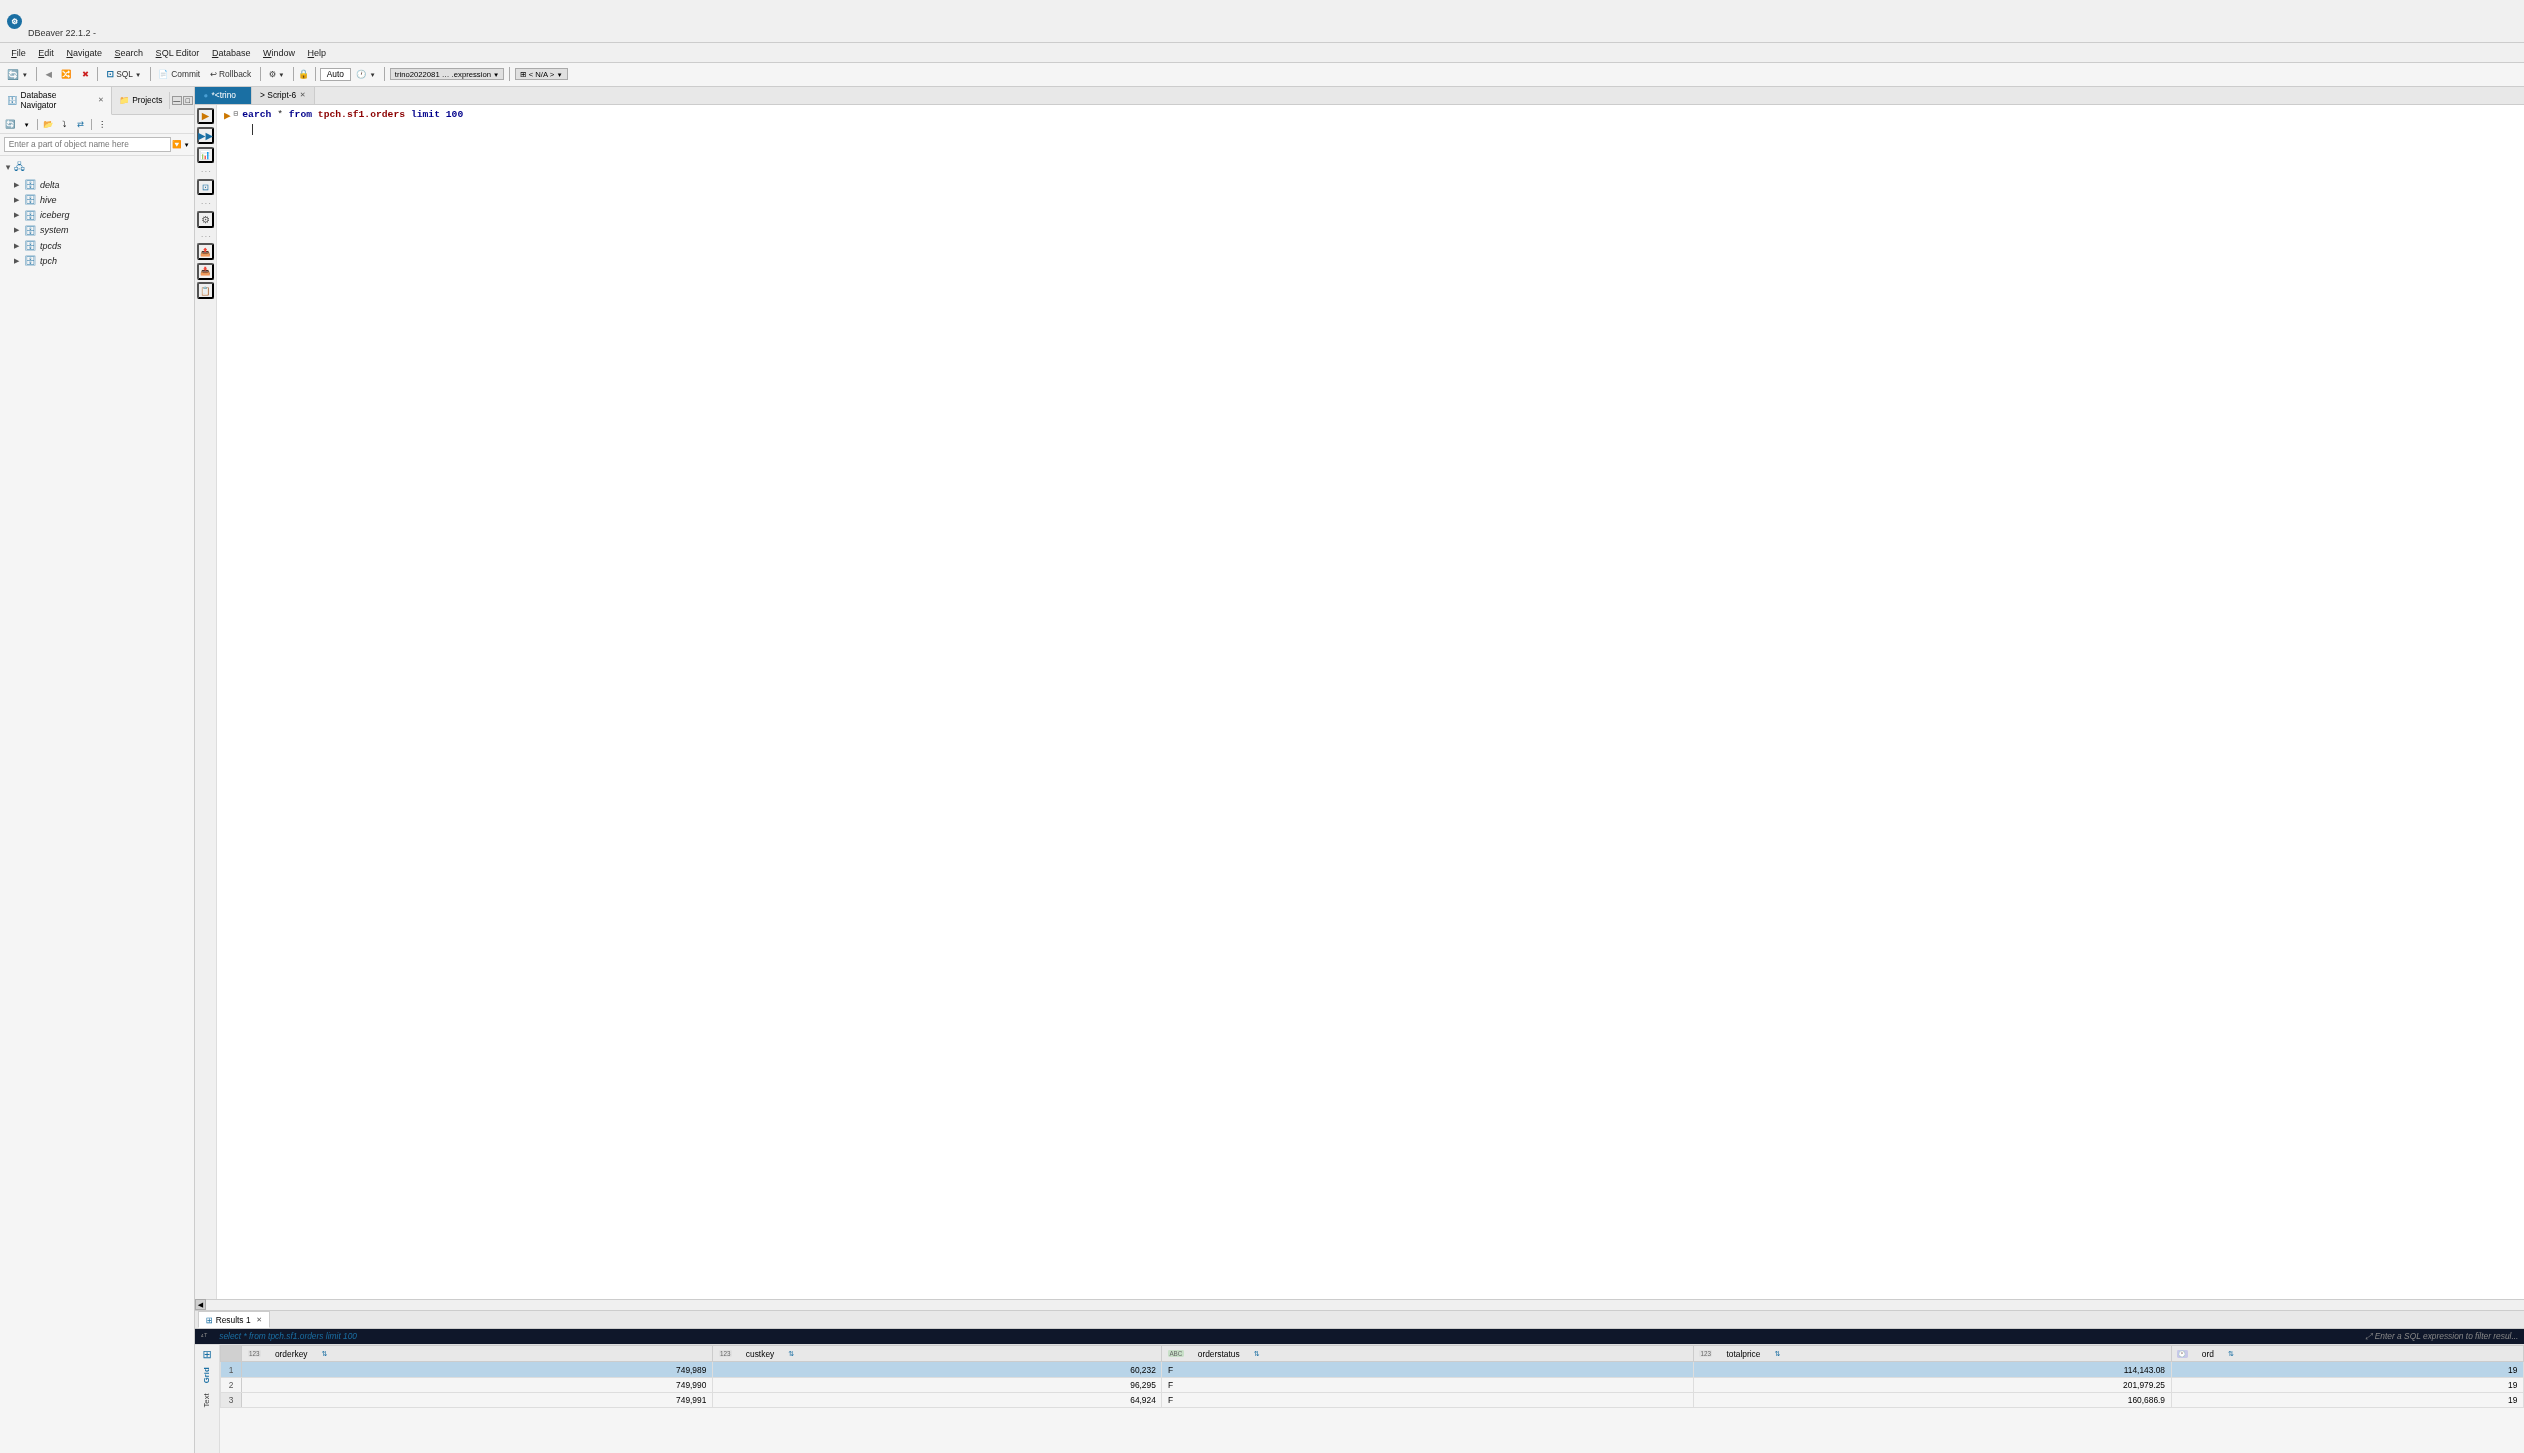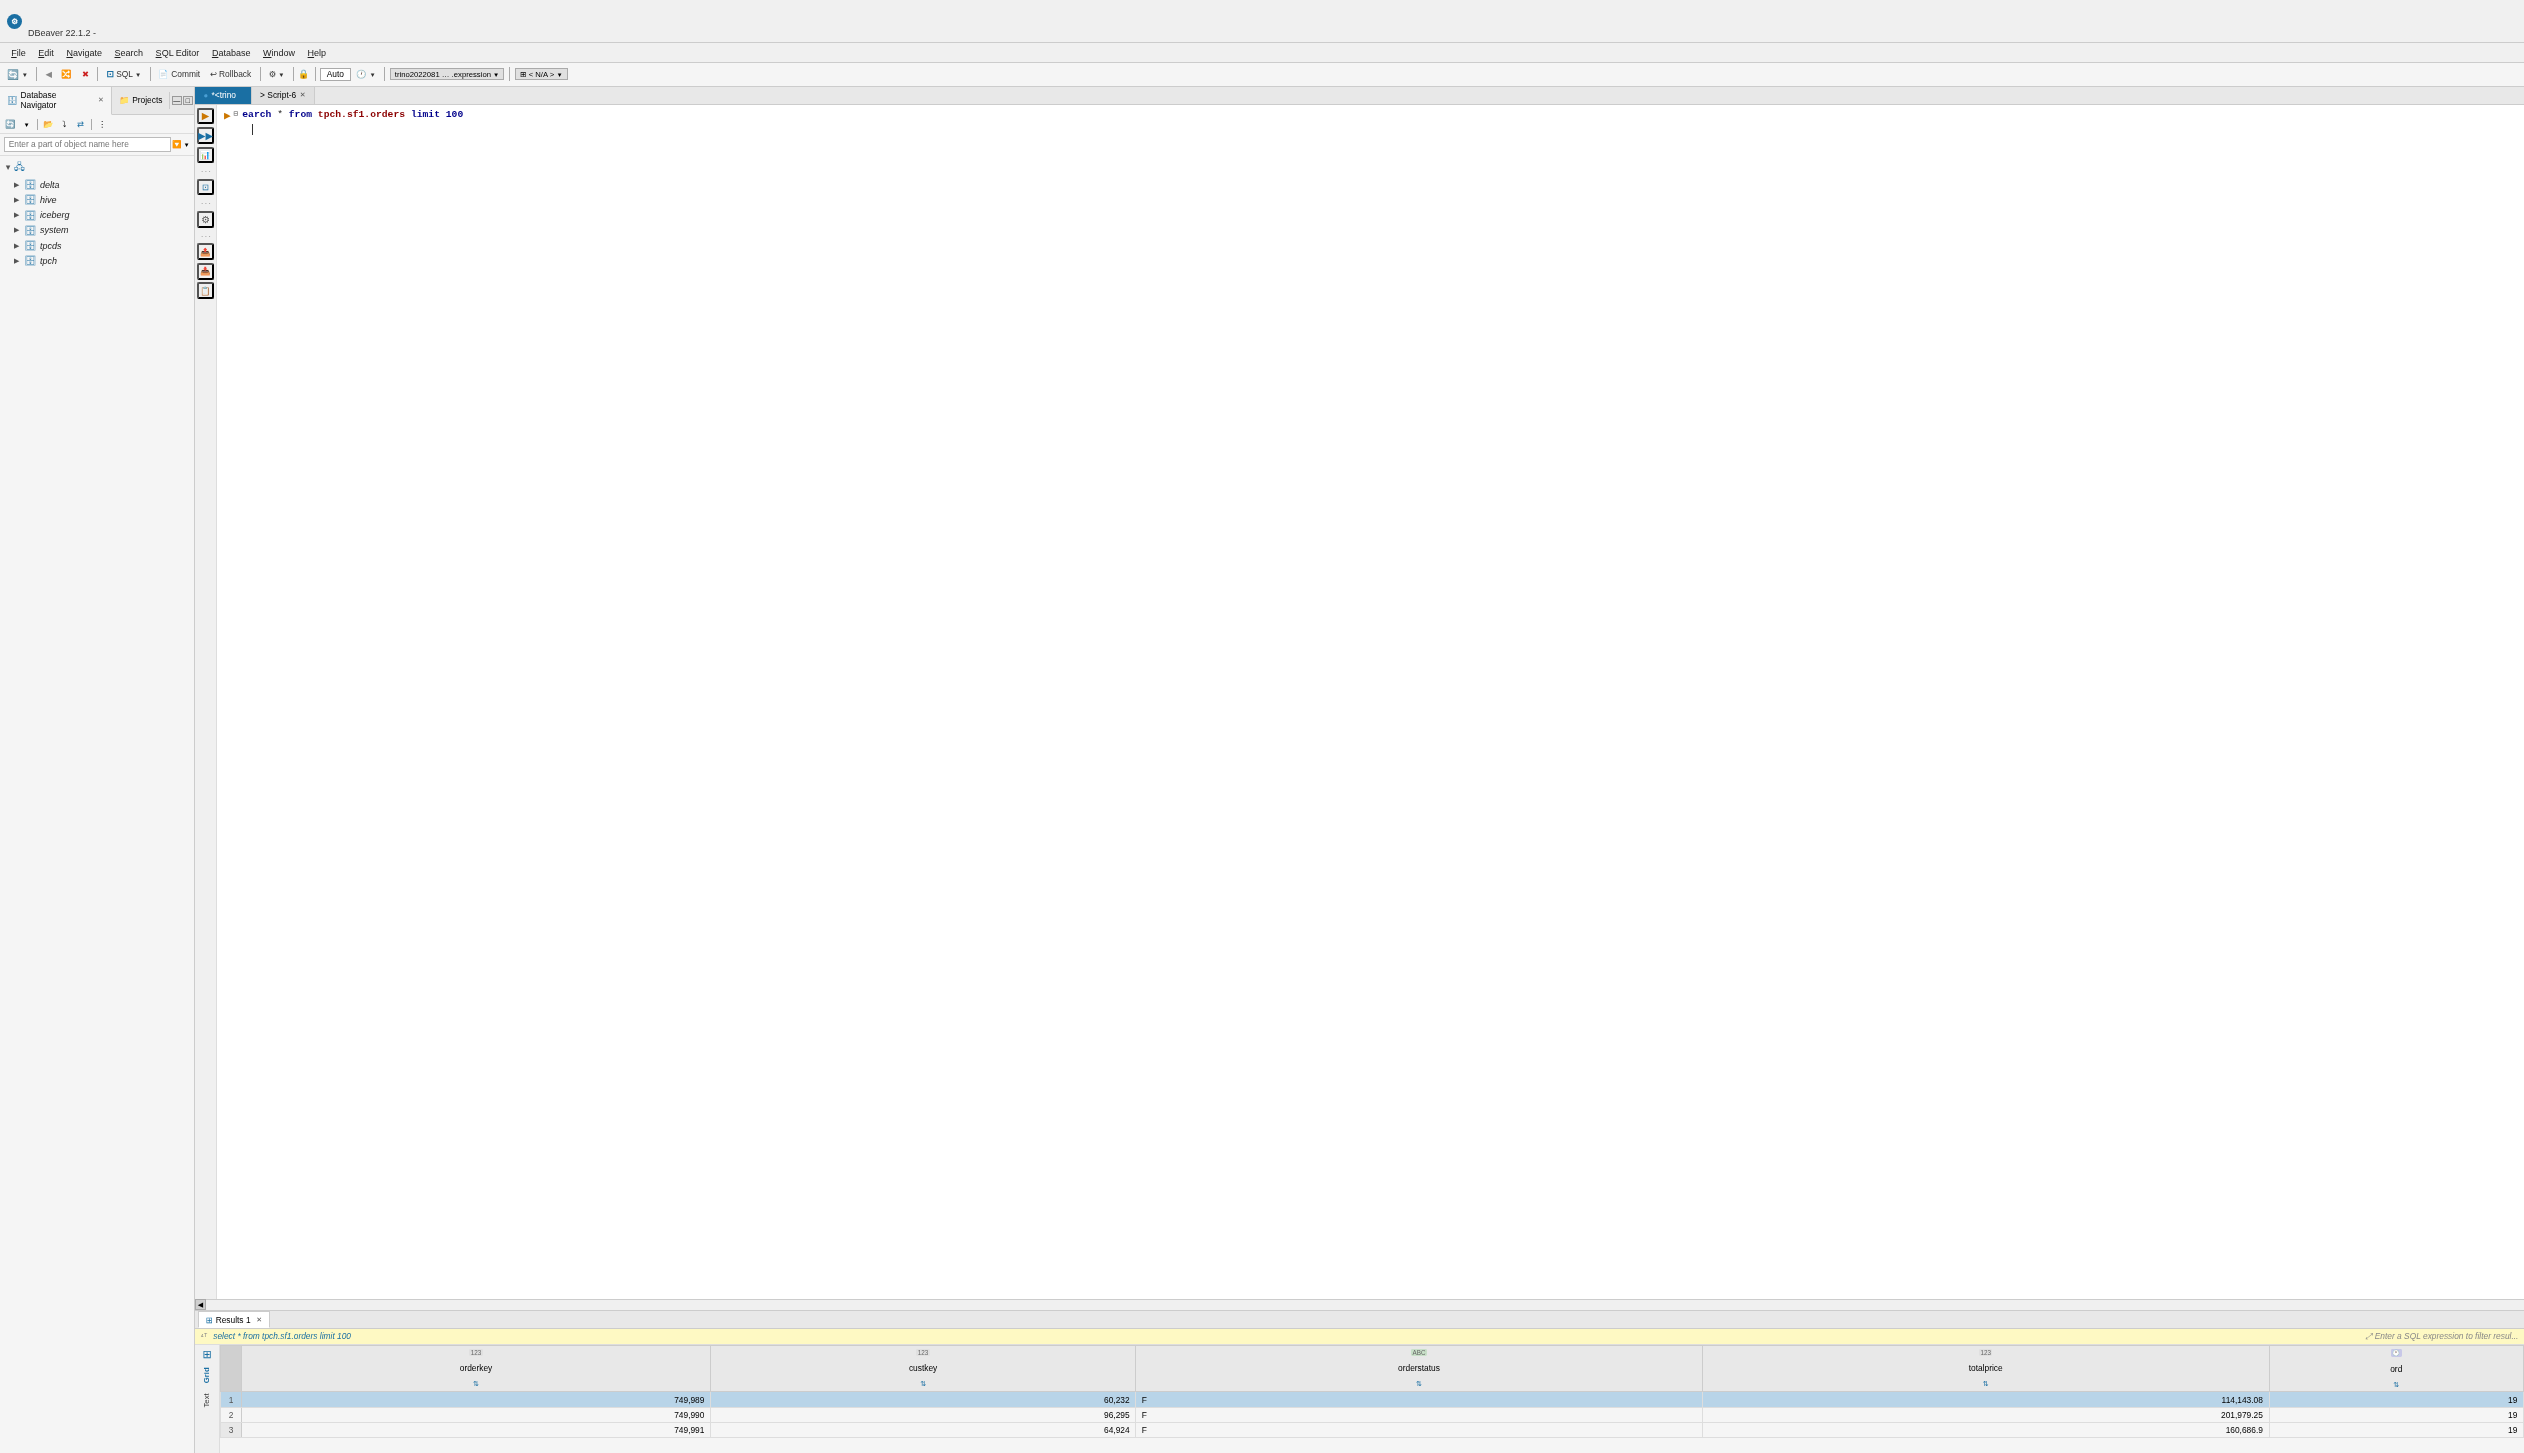--- a/index.html
+++ b/index.html
@@ -255,26 +255,26 @@
       cursor: pointer;
       display: flex;
       align-items: center;
       gap: 2.8px;
     }
     .results-tab.active { background: white; border: 0.7px solid #ccc; border-bottom: 0.7px solid white; margin-bottom: -0.7px; }
     .results-tab-icon { color: #1a6fa3; font-size: 8.4px; }
 
     
     .filter-bar {
-      background: #fef9c3;
+      background: #0f172a;
       border-bottom: 0.7px solid #ddd;
       padding: 2.1px 5.6px;
       display: flex;
       align-items: center;
-      gap: 6px;
+      gap: 12px;
       font-size: 8.4px;
     }
     .filter-query { color: #1a6fa3; font-style: italic; font-size: 8.4px; }
     .filter-input-area {
       margin-left: auto;
       display: flex;
       align-items: center;
       gap: 2.8px;
       color: #888;
       font-style: italic;
@@ -326,21 +326,21 @@
       background: #e8e8e8;
       border: 0.7px solid #ccc;
       padding: 2.8px 5.6px;
       text-align: left;
       white-space: nowrap;
       font-weight: normal;
       position: sticky;
       top: 0;
       z-index: 1;
     }
-    .data-table th .col-header { display: flex; align-items: center; gap: 7px; flex-direction: column; }
+    .data-table th .col-header { display: flex; align-items: center; gap: 14px; }
     .col-sort-icon { color: #1a6fa3; font-size: 7px; }
     .data-table td {
       border: 0.7px solid #ddd;
       padding: 2.1px 5.6px;
       white-space: nowrap;
     }
     .data-table tr:nth-child(even) td { background: #f5f5f5; }
     .data-table tr.selected td { background: #b8d4e8; }
     .data-table td.row-num { background: #e8e8e8; text-align: center; color: #555; border-right: 1.4px solid #ccc; width: 21px; }
     .data-table td.num { text-align: right; }

